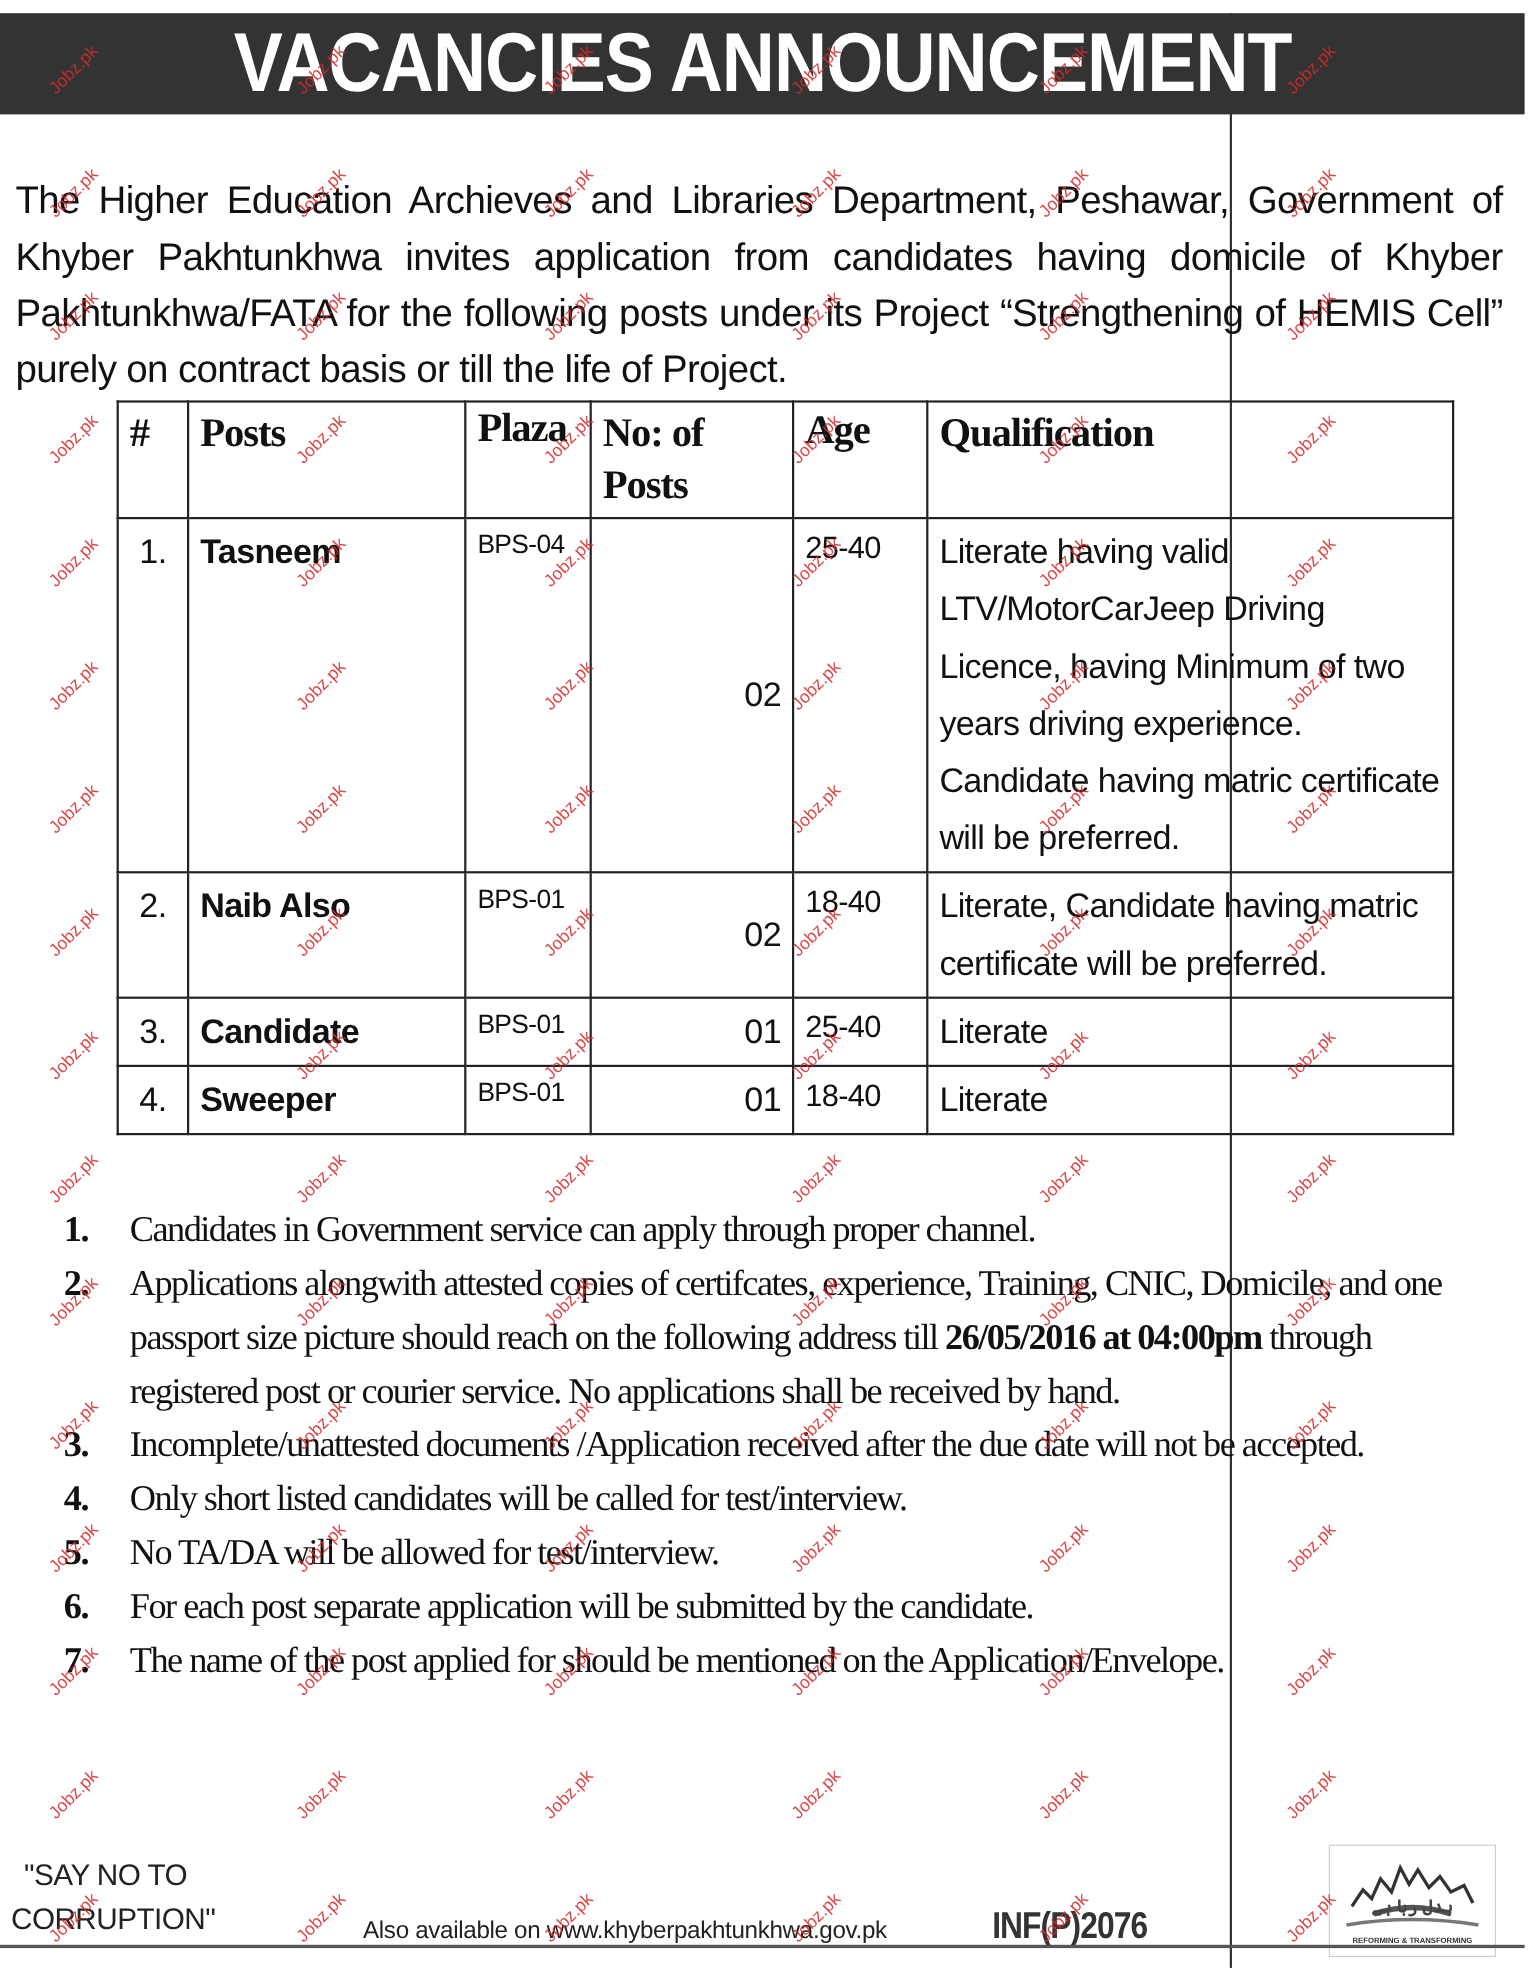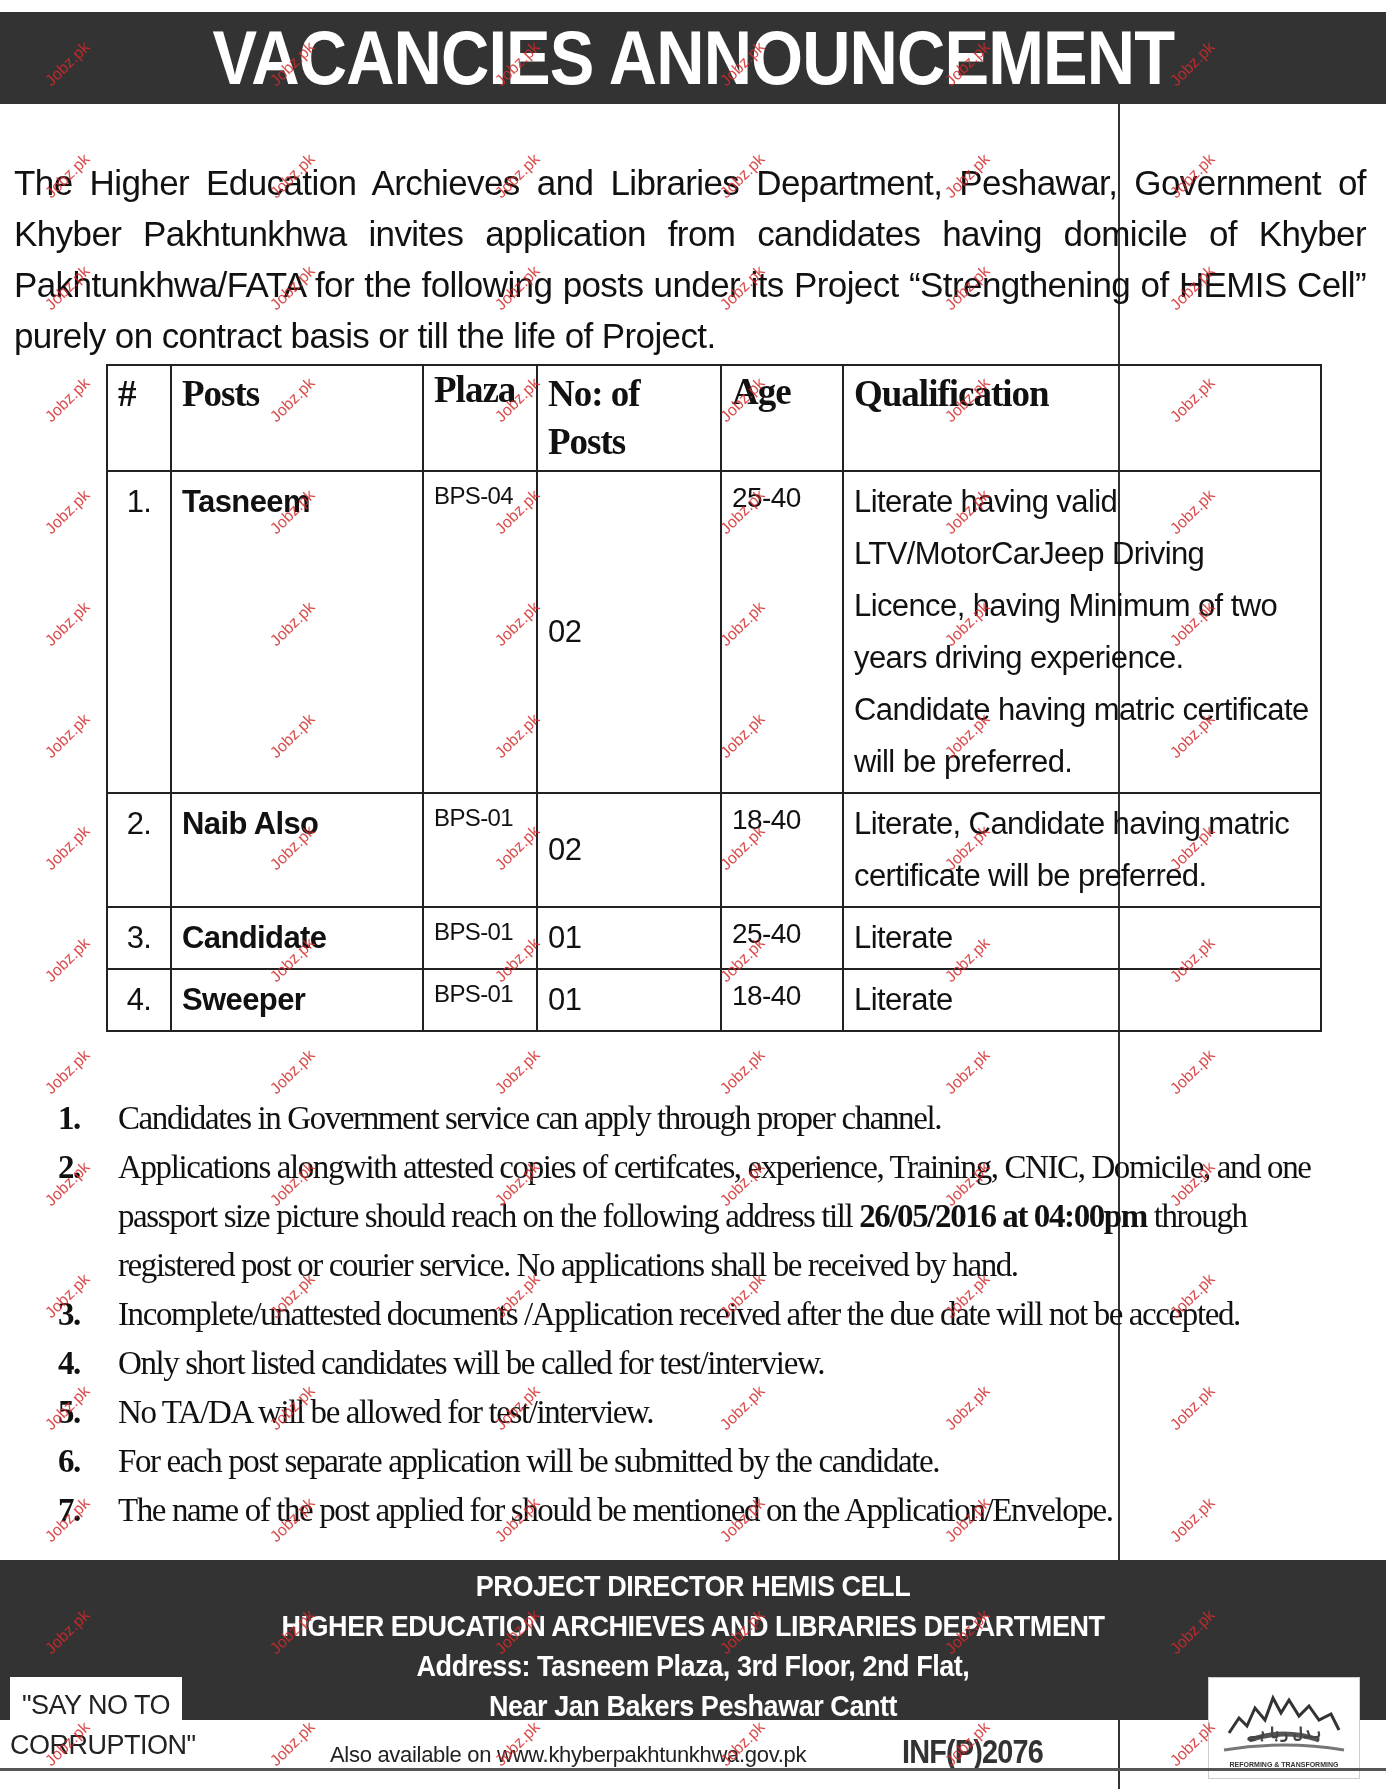--- a/index.html
+++ b/index.html
@@ -8,21 +8,21 @@
   .header { position:absolute; left:0; top:0; width:1386px; height:92px; background:#333; display:flex; align-items:center; justify-content:center; }
   .header h1 { margin:0; color:#fff; font-family:"Liberation Sans", sans-serif; font-weight:bold; font-size:76px; letter-spacing:-1px; transform:scaleX(0.88); line-height:1; }
   .intro { position:absolute; left:14px; top:110px; width:1352px; font-family:"Liberation Sans", sans-serif; font-size:35px; line-height:51px; text-align:justify; text-align-last:left; letter-spacing:-0.6px; transform-origin:left top; }
   table.posts { position:absolute; left:106px; top:352px; width:1216px; border-collapse:collapse; font-family:"Liberation Sans", sans-serif; }
   table.posts th, table.posts td { border:2px solid #222; vertical-align:top; padding:4px 10px; }
   table.posts th { font-family:"Liberation Serif", serif; font-weight:bold; font-size:37px; text-align:left; line-height:48px; height:90px; letter-spacing:-1px; }
   table.posts td { font-size:31px; line-height:52px; letter-spacing:-0.6px; }
   .c-num { width:42px; text-align:center; }
   .c-post { width:230px; font-weight:bold; }
   .c-scale { width:92px; font-size:24px !important; line-height:40px !important; }
-  .c-count { width:162px; text-align:left; vertical-align:middle !important; }
+  .c-count { width:162px; text-align:right; vertical-align:middle !important; }
   .c-age { width:100px; font-size:28px !important; line-height:44px !important; }
   .terms-title { position:absolute; left:42px; top:1030px; font-family:"Liberation Serif", serif; font-weight:bold; font-size:37px; letter-spacing:-1.5px; }
   ol.terms { position:absolute; left:58px; top:1082px; width:1310px; margin:0; padding:0; list-style:none; font-family:"Liberation Serif", serif; font-size:33px; line-height:49px; letter-spacing:-1.4px; }
   ol.terms li { display:flex; }
   ol.terms .n { width:60px; flex:none; font-weight:bold; }
   ol.terms .t { flex:1; }
   ol.terms b { font-weight:bold; }
   .footer { position:absolute; left:0; top:1548px; width:1386px; height:160px; background:#333; }
   .footer .lines { position:absolute; left:0; top:6px; width:100%; text-align:center; color:#fff; font-weight:bold; font-size:30px; line-height:40px; letter-spacing:-0.5px; }
   .footer .lines div { transform:scaleX(0.9); }
@@ -115,28 +115,20 @@
       <li>
         <span class="n">6.</span>
         <span class="t">For each post separate application will be submitted by the candidate.</span>
       </li>
       <li>
         <span class="n">7.</span>
         <span class="t">The name of the post applied for should be mentioned on the Application/Envelope.</span>
       </li>
     </ol>
 
-  <div class="footer">
-    <div class="lines">
-      <div>PROJECT DIRECTOR HEMIS CELL</div>
-      <div>HIGHER EDUCATION ARCHIEVES AND LIBRARIES DEPARTMENT</div>
-      <div>Address: Tasneem Plaza, 3rd Floor, 2nd Flat,</div>
-      <div>Near Jan Bakers  Peshawar Cantt</div>
-    </div>
-  </div>
 </div>
 
 <div class="say-no">
   <div>"SAY NO TO</div>
   <div>CORRUPTION"</div>
 </div>
 
 <div class="logo">
   <svg width="150" height="80" viewBox="0 0 150 80">
     <path d="M20 55 L30 40 L38 48 L46 30 L56 42 L64 20 L72 35 L80 22 L90 38 L100 28 L110 42 L122 36 L130 52" fill="none" stroke="#333" stroke-width="3"></path>

